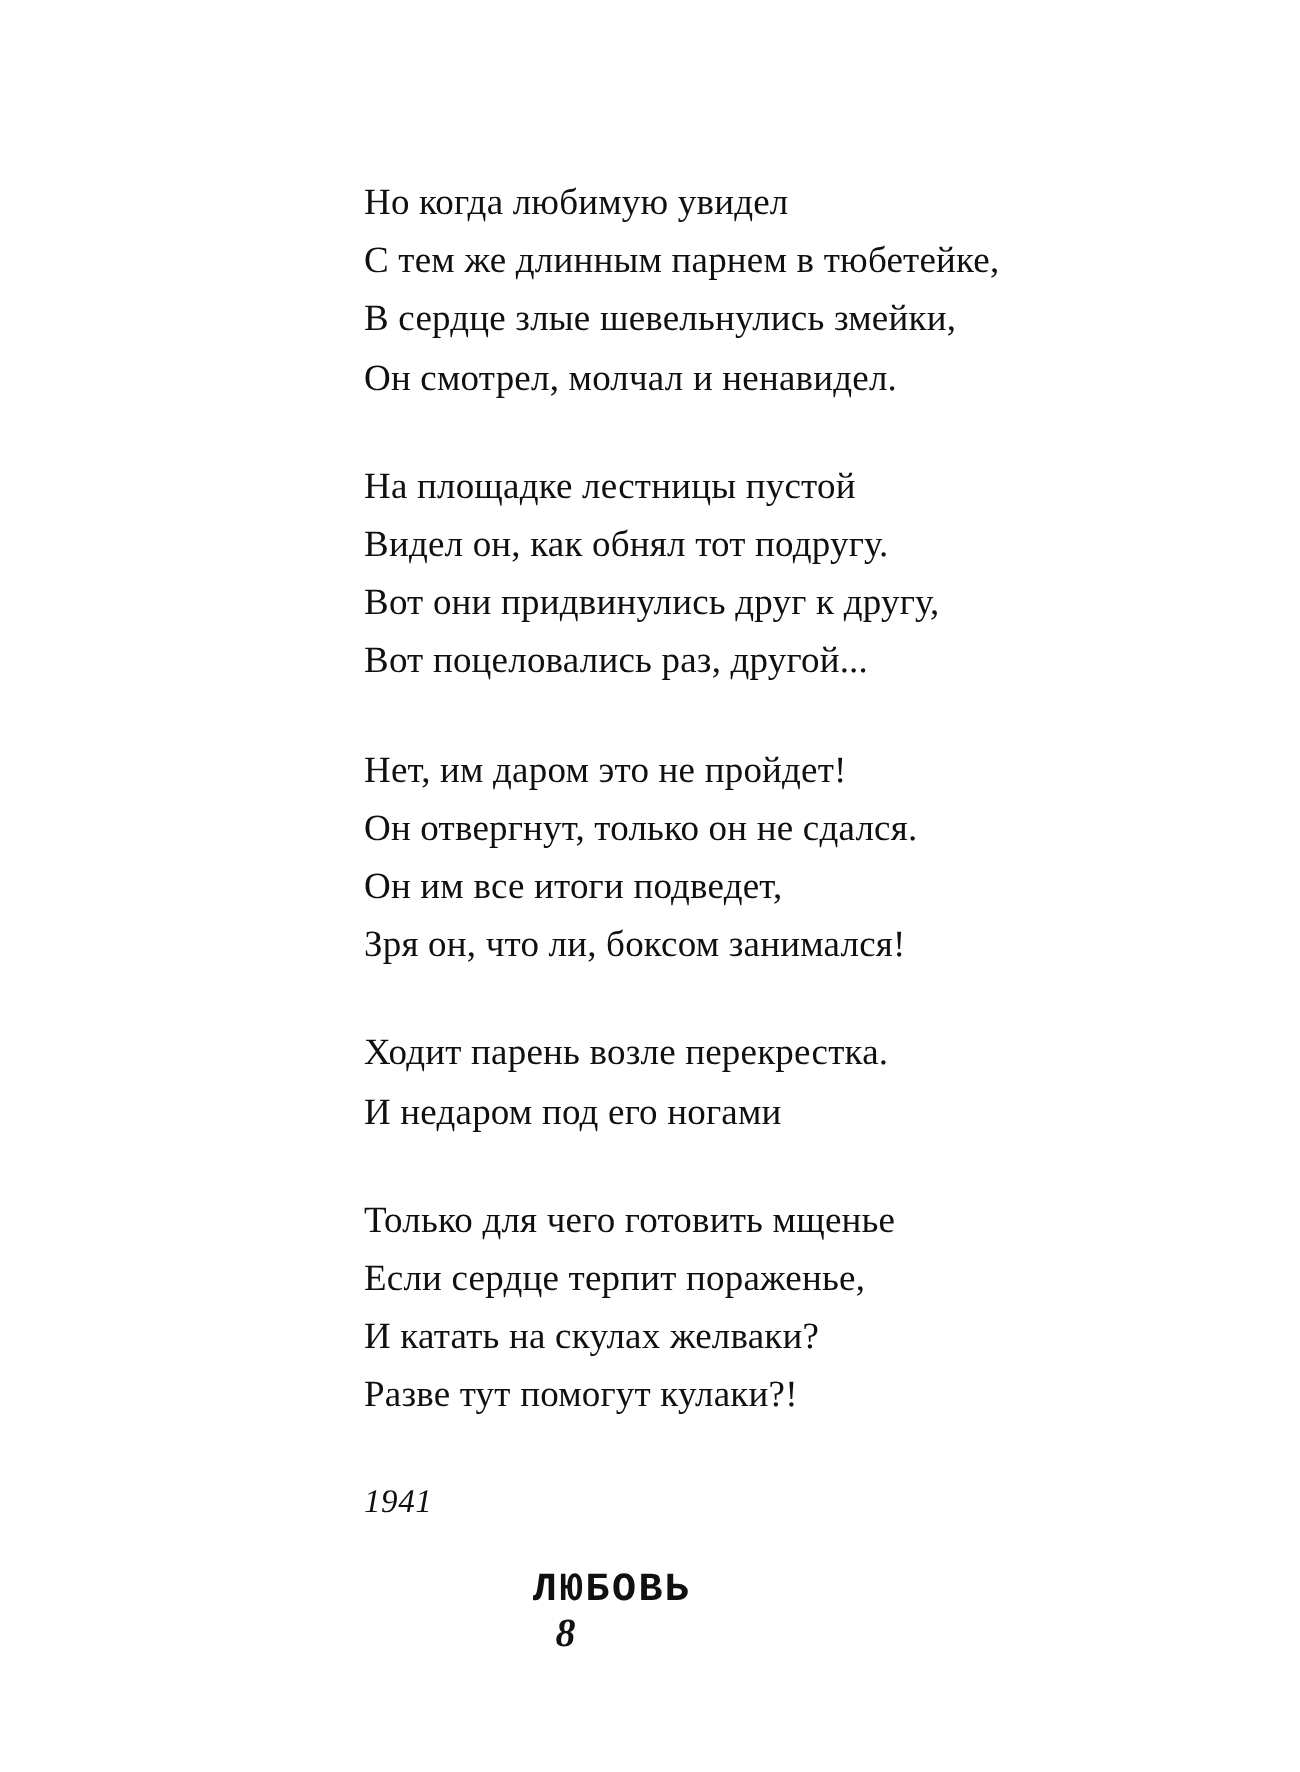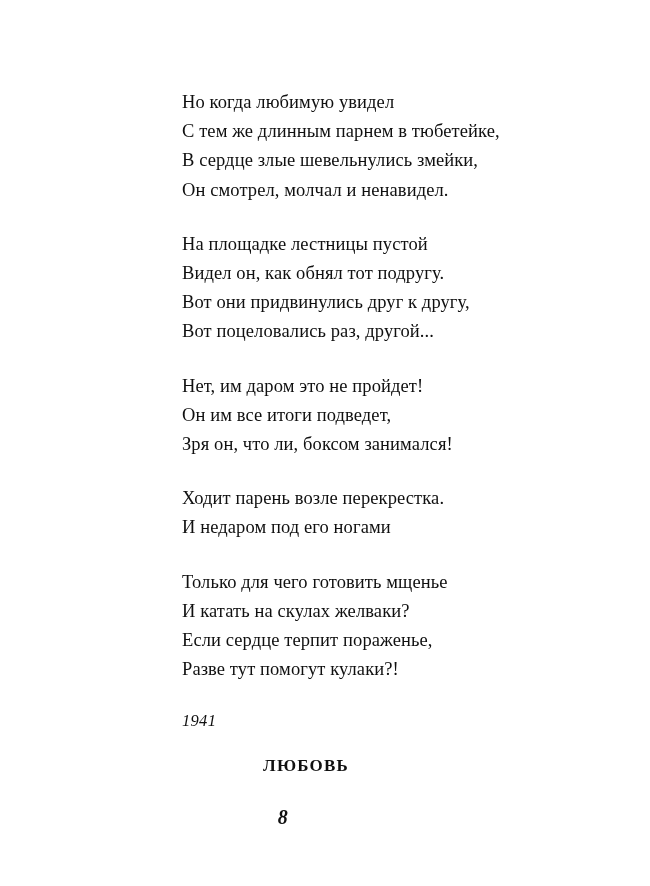--- a/index.html
+++ b/index.html
@@ -38,26 +38,27 @@
   }
   .year {
     font-style: italic;
     font-size: 16.5px;
     line-height: 24px;
     margin-top: 2px;
     margin-bottom: 18px;
     letter-spacing: 0.3px;
   }
   .poem-title {
-    font-size: 17px;
+    font-size: 20px;
     font-weight: bold;
     text-align: center;
     letter-spacing: 1.2px;
     margin: 0 0 0 -26px;
     padding-bottom: 2px;
+    font-family: Liberation Mono, monospace;
   }
   .page-number {
     position: absolute;
     left: 0;
     right: 0;
     top: 806px;
     text-align: center;
     font-size: 20px;
     font-weight: bold;
     font-style: italic;
@@ -80,33 +81,34 @@
 
     <div class="stanza">
       <div class="line">На площадке лестницы пустой</div>
       <div class="line">Видел он, как обнял тот подругу.</div>
       <div class="line">Вот они придвинулись друг к другу,</div>
       <div class="line">Вот поцеловались раз, другой...</div>
     </div>
 
     <div class="stanza">
       <div class="line">Нет, им даром это не пройдет!</div>
+      <div class="line">Он отвергнут, только он не сдался.</div>
       <div class="line">Он им все итоги подведет,</div>
       <div class="line">Зря он, что ли, боксом занимался!</div>
     </div>
 
     <div class="stanza">
       <div class="line">Ходит парень возле перекрестка.</div>
       <div class="line">И недаром под его ногами</div>
     </div>
 
     <div class="stanza">
       <div class="line">Только для чего готовить мщенье</div>
+      <div class="line">Если сердце терпит пораженье,</div>
       <div class="line">И катать на скулах желваки?</div>
-      <div class="line">Если сердце терпит пораженье,</div>
       <div class="line">Разве тут помогут кулаки?!</div>
     </div>
 
     <div class="year">1941</div>
 
     <div class="poem-title">ЛЮБОВЬ</div>
 
   </div>
 
   <div class="page-number">8</div>

